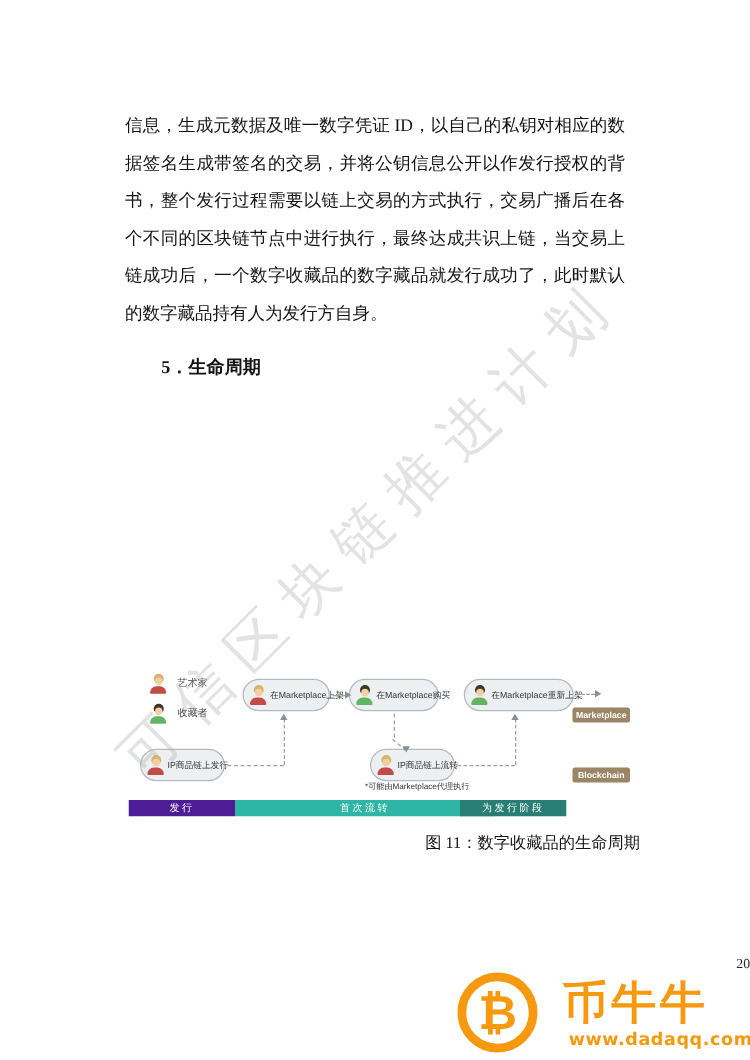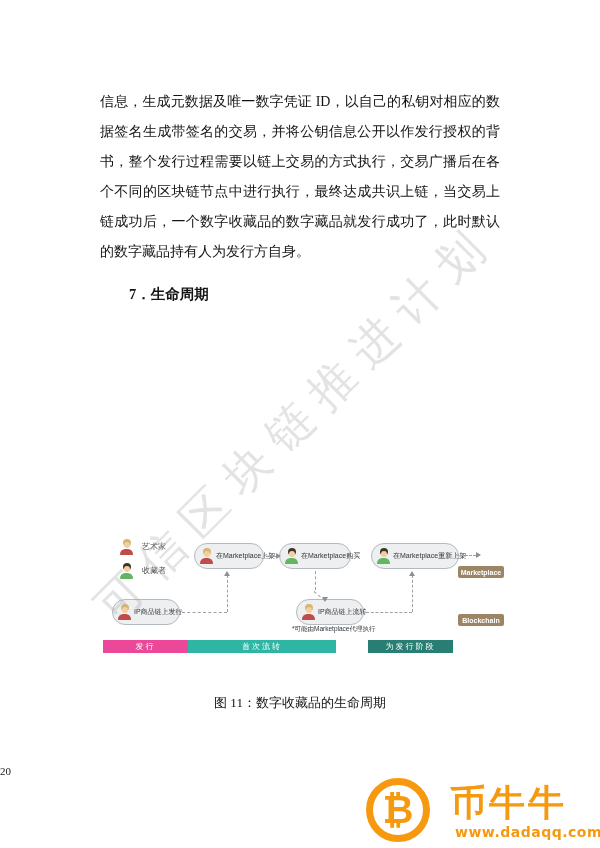--- a/index.html
+++ b/index.html
@@ -10,21 +10,21 @@
   .watermark{position:absolute;left:-5px;top:392px;width:600px;text-align:center;
     transform:rotate(-45deg);font-size:46px;letter-spacing:14px;white-space:nowrap;
     color:rgba(168,168,168,0.32);z-index:6;pointer-events:none;}
 
   
   .text-flow{position:absolute;left:88px;width:424px;top:75px;font-size:14px;
     line-height:30px;text-align:justify;z-index:2;}
   .text-flow p{margin:12px;}
   .indent{text-indent:2em;}
   .doc-heading{font-weight:bold;text-indent:2em;font-size:14.5px;line-height:30px;margin:0;}
-  .caption{position:absolute;left:88px;width:424px;top:666px;text-align:center;
+  .caption{position:absolute;left:88px;width:424px;top:637px;text-align:right;
     font-size:13px;line-height:16px;z-index:2;margin-top:29px;}
   .para4{position:absolute;left:88px;width:424px;top:657px;font-size:14px;
     line-height:30px;text-align:justify;text-indent:2em;z-index:2;}
   .para4 b{font-weight:bold;}
 
   
   .figure{position:absolute;left:98px;top:503px;width:414px;height:125px;z-index:3;margin-top:32px;}
   .fig-label{position:absolute;font-size:8px;color:#444;line-height:14px;
     font-family:"Liberation Sans","DejaVu Sans",sans-serif;}
   .node{position:absolute;height:26px;border:1px solid #b3bac0;border-radius:14px;
@@ -52,21 +52,21 @@
   .side-box{position:absolute;width:46px;height:12px;border-radius:2px;background:#9b8565;
     color:#fff;font-size:7px;font-weight:bold;display:flex;align-items:center;justify-content:center;
     font-family:"Liberation Sans","DejaVu Sans",sans-serif;}
   .note{position:absolute;left:194px;top:90px;font-size:6.5px;color:#333;
     font-family:"Liberation Sans","DejaVu Sans",sans-serif;}
   .phase{position:absolute;top:105px;height:13px;color:#fff;font-size:8px;
     display:flex;align-items:center;justify-content:center;letter-spacing:2px;
     font-family:"Liberation Sans","DejaVu Sans",sans-serif;}
 
   
-  .page-number{position:absolute;left:0;top:765px;width:100%;text-align:left;
+  .page-number{position:absolute;left:0;top:765px;width:100%;text-align:right;
     font-size:11px;color:#222;z-index:2;}
   .brand{position:absolute;left:0;top:0;width:600px;height:848px;z-index:4;pointer-events:none;}
   .coin{position:absolute;left:366px;top:778px;width:50px;height:50px;border:7px solid #f6990f;
     border-radius:50%;background:#fff;display:flex;align-items:center;justify-content:center;}
   .coin-symbol{font-size:38px;line-height:38px;font-weight:bold;color:#f6990f;
     font-family:"DejaVu Sans",sans-serif;}
   .brand-name{position:absolute;left:450px;top:781px;font-size:36px;line-height:44px;
     font-weight:bold;color:#f6990f;letter-spacing:3px;
     font-family:"DejaVu Sans","Liberation Sans",sans-serif;}
   .brand-url{position:absolute;left:455px;top:824px;font-size:14px;font-weight:bold;
@@ -74,21 +74,21 @@
 </style>
 </head>
 <body>
 
 <div class="page">
 
   <div class="watermark">可信区块链推进计划</div>
 
   <div class="text-flow">
     <p>信息，生成元数据及唯一数字凭证 ID，以自己的私钥对相应的数据签名生成带签名的交易，并将公钥信息公开以作发行授权的背书，整个发行过程需要以链上交易的方式执行，交易广播后在各个不同的区块链节点中进行执行，最终达成共识上链，当交易上链成功后，一个数字收藏品的数字藏品就发行成功了，此时默认的数字藏品持有人为发行方自身。</p>
-    <p class="doc-heading">7．生命周期</p>
+    <p class="doc-heading">5．生命周期</p>
   </div>
 
   <div class="figure">
 
     <span class="avatar" style="position:absolute;left:22px;top:4px;">
       <span class="hair"></span>
         <span class="face"></span>
         <span class="torso"></span>
     </span>
     <span class="fig-label" style="left:44px;top:5px;">艺术家</span>
@@ -157,22 +157,22 @@
 
     <div class="hline" style="left:268px;top:77px;width:46px;"></div>
     <div class="vline" style="left:314px;top:40px;height:37px;"></div>
     <div class="ah up" style="left:311px;top:36px;"></div>
 
     <div class="side-box" style="left:360px;top:31px;">Marketplace</div>
     <div class="side-box" style="left:360px;top:79px;">Blockchain</div>
 
     <div class="note">*可能由Marketplace代理执行</div>
 
-    <div class="phase" style="left:5px;width:85px;background:#ec4899;">发行</div>
-    <div class="phase" style="left:90px;width:148px;background:#2fb5a3;">首次流转</div>
+    <div class="phase" style="left:5px;width:85px;background:#4c1d95;">发行</div>
+    <div class="phase" style="left:90px;width:208px;background:#2fb5a3;">首次流转</div>
     <div class="phase" style="left:270px;width:85px;background:#287e72;">为发行阶段</div>
   </div>
 
   <div class="caption">图 11：数字收藏品的生命周期</div>
 
 
   <div class="page-number">20</div>
 
   <div class="brand">
     <div class="coin">

